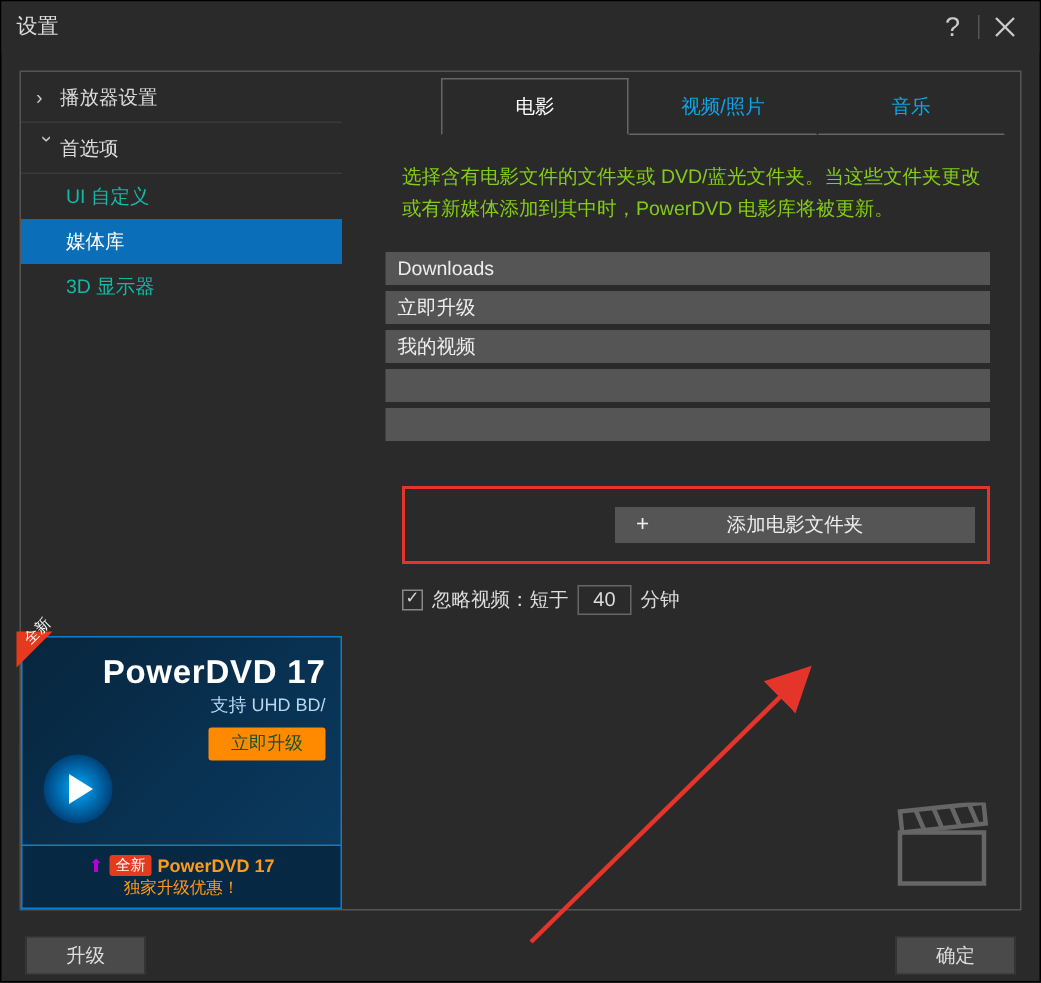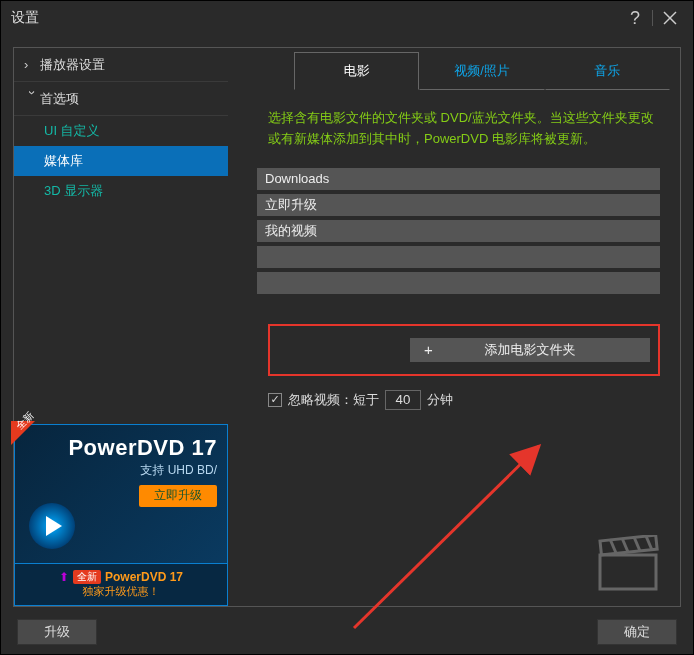--- a/index.html
+++ b/index.html
@@ -211,21 +211,21 @@
     color:#ddd; text-align:center;
   }
   
   .clapper {
     position:absolute; right:20px; bottom:10px;
     color:#666;
   }
   
   .footer {
     height: 40px;
-    display:flex; 
+    display:flex; align-items:center;
     padding: 0 16px;
     gap: 10px;
   }
   .footer .spacer { flex:1; }
   .btn {
     min-width: 80px; height:26px;
     background:#4a4a4a; color:#ddd;
     border:1px solid #333;
     display:flex;align-items:center;justify-content:center;
     cursor:pointer;

